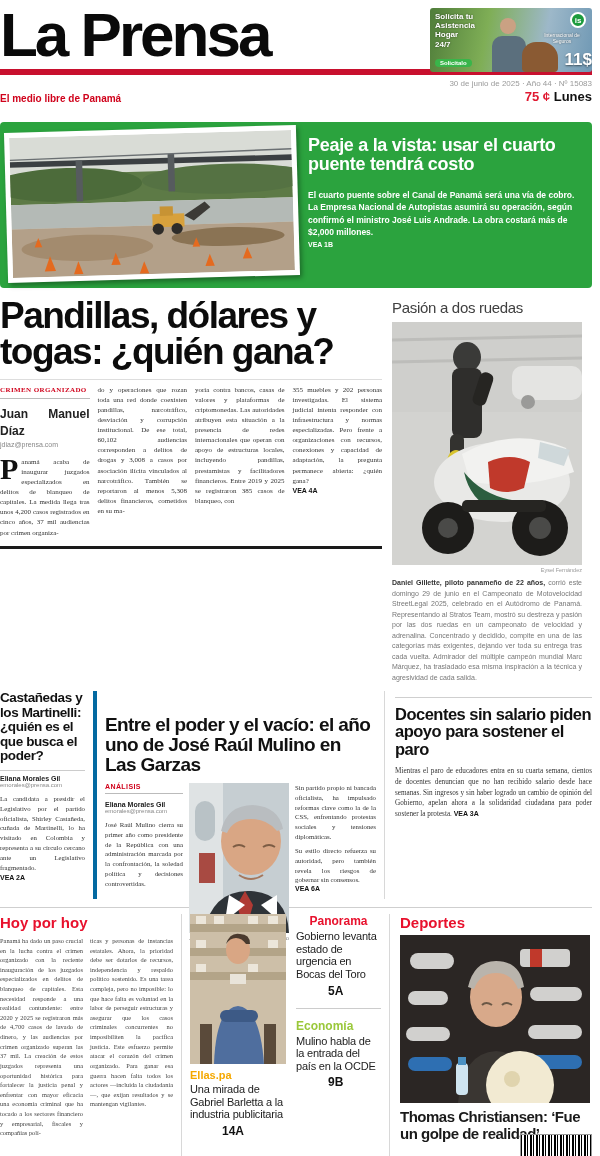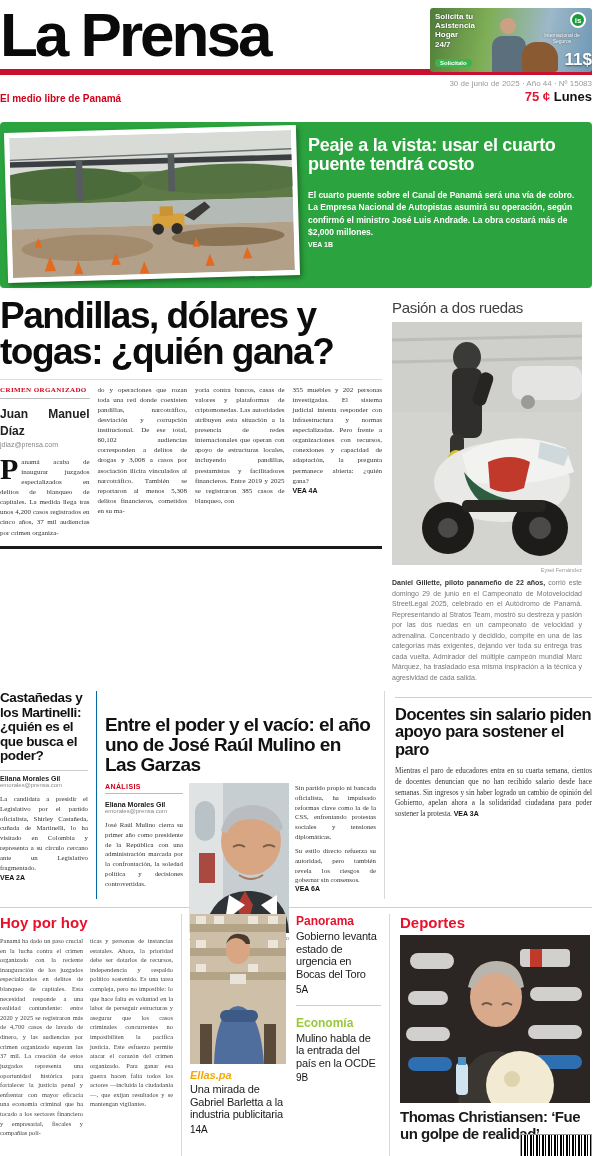--- a/index.html
+++ b/index.html
@@ -58,21 +58,21 @@
   .moto-photo { width:190px; height:243px; margin-top:6px; }
   .moto-photo svg { width:100%; height:100%; display:block; }
   .credit { text-align:right; font-size:5.5px; color:#999; margin-top:2px; }
   .moto-cap { font-size:7px; line-height:1.5; color:#777; margin-top:5px; text-align:justify; }
   .moto-cap b { color:#333; }
 
   .black-rule { border:none; border-top:3px solid #1a1a1a; margin-top:8px; }
 
   
   .mid-row { display:flex; margin-top:8px; height:208px; }
-  .mid-a { width:97px; padding-right:8px; border-right:1px solid #0369a1; }
+  .mid-a { width:97px; padding-right:8px; border-right:4px solid #0369a1; }
   .mid-a-hl { font-size:13.5px; font-weight:bold; line-height:1.08; letter-spacing:-0.4px; border-bottom:1px solid #ccc; padding-bottom:6px; margin-bottom:4px; }
   .mid-a .byline { font-size:7px; }
   .mid-a .bymail { font-size:6px; }
   .small-serif { font-family:"Liberation Serif", serif; font-size:6.8px; line-height:1.45; color:#333; text-align:justify; }
   .mid-b { width:288px; padding:0 8px; border-right:1px solid #d8d8d8; }
   .mid-b-hl { font-size:19px; font-weight:bold; letter-spacing:-0.6px; line-height:1.05;margin-top:24px; }
   .mid-b-row { display:flex; gap:6px; margin-top:8px; }
   .mid-b-c1 { width:78px; }
   .mul-photo { width:100px; }
   .mul-photo svg { width:100px; height:150px; display:block; }
@@ -85,25 +85,25 @@
 
   
   .bot-rule { border:none; border-top:1px solid #cfcfcf; margin-top:8px; }
   .bot-row { display:flex; margin-top:6px; height:248px; }
   .hoy { width:182px; padding-right:8px; border-right:1px solid #d8d8d8; }
   .hoy-title { color:#e8112d; font-weight:bold; font-size:15px; margin-bottom:5px; }
   .hoy-cols { display:flex; gap:7px; }
   .hoy-col { flex:1; font-family:"Liberation Serif", serif; font-size:6.4px; line-height:1.5; color:#444; text-align:justify; }
   .ellas { width:112px; padding:0 8px; }
   .bar-photo svg { width:96px; height:150px; display:block; }
-  .ellas-tag { color:#f5a800; font-weight:bold; font-size:11px; margin-top:5px;font-style:italic; }
+  .ellas-tag { color:#f5a800; font-weight:bold; font-size:11px; margin-top:5px; }
   .sec-text { font-size:11px; line-height:1.15; color:#222; margin-top:2px; letter-spacing:-0.2px; }
-  .pagenum { font-weight:normal; font-size:10px; margin-top:3px; }
+  .pagenum { font-weight:bold; font-size:12px; margin-top:3px;margin-left:32px; }
   .pan-eco { width:96px; padding:0 8px 0 2px; border-right:1px solid #d8d8d8; }
-  .pan-tag { color:#e8112d; font-weight:bold; font-size:12px; }
+  .pan-tag { color:#e8112d; font-weight:bold; font-size:12px;text-align:center; }
   .eco-tag { color:#9ac83a; font-weight:bold; font-size:12px; }
   .pan-div { border:none; border-top:1px solid #ccc; margin:10px 0; }
   .dep { flex:1; padding-left:10px; position:relative; }
   .dep-tag { color:#e8112d; font-weight:bold; font-size:15px; }
   .dep-photo { margin-top:4px; }
   .dep-photo svg { width:190px; height:168px; display:block; }
   .dep-hl { font-size:15px; font-weight:bold; letter-spacing:-0.5px; line-height:1.1; margin-top:6px; color:#1a1a1a; }
   .barcode { position:absolute; right:0; bottom:2px; width:72px; height:26px; background:repeating-linear-gradient(90deg,#000 0 1px,#fff 1px 3px,#000 3px 5px,#fff 5px 6px); border:1px solid #999; }
 </style>
 </head>

